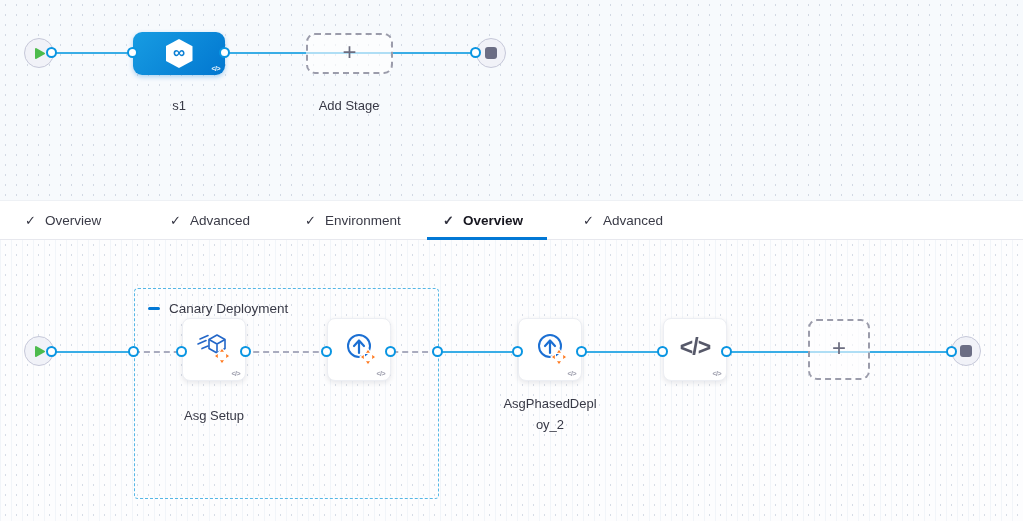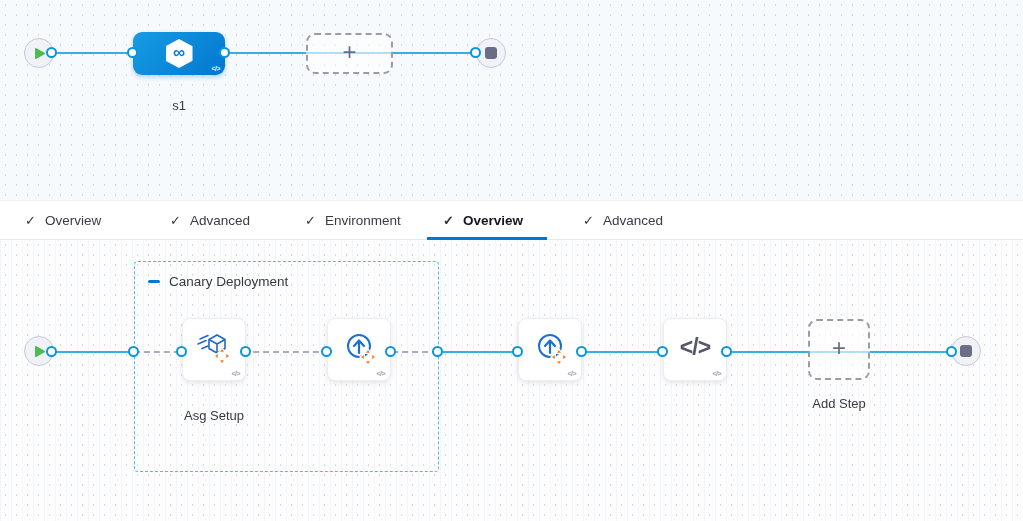--- a/index.html
+++ b/index.html
@@ -77,21 +77,21 @@
     box-sizing:border-box;display:flex;align-items:center;justify-content:center;
     color:#6b6d80;cursor:pointer;z-index:3;
   }
   .add-box .plus{font-size:24px;font-weight:300;line-height:1;margin-top:-3px;}
   .node-label{
     position:absolute;font-size:13px;color:#383946;text-align:center;line-height:1.65;z-index:2;
   }
   .break-all{word-break:break-all;}
   
   .step-group{
-    position:absolute;left:134px;top:21px;width:305px;height:211px;
+    position:absolute;left:134px;top:48px;width:305px;height:211px;
     border:1px dashed #55b7e6;border-radius:4px;box-sizing:border-box;z-index:0;
   }
   .group-header{
     position:absolute;left:13px;top:12px;display:flex;align-items:center;gap:9px;
   }
   .minus-icon{width:12px;height:3px;border-radius:2px;background:#0278d5;cursor:pointer;}
   .group-label{font-size:13.5px;color:#383946;}
   .shell-glyph{font-size:23px;font-weight:bold;color:#565869;letter-spacing:-1px;margin-top:-4px;}
 </style>
 </head>
@@ -120,20 +120,21 @@
   <div class="add-box" style="left:306px;top:33px;width:87px;height:41px;">
     <span class="plus">+</span>
   </div>
 
   <div class="port" style="left:470px;top:47px;"></div>
   <div class="endpoint" style="left:476px;top:38px;">
     <div class="stop-square"></div>
   </div>
 
   <div class="node-label" style="left:133px;top:95px;width:92px;">s1</div>
+  <div class="node-label" style="left:298px;top:95px;width:102px;">Add Stage</div>
 </div>
 
 <div class="tabbar">
   <div class="tab" style="left:25px;">
     <span class="tick">✓</span>
     <span class="tab-label">Overview</span>
   </div>
   <div class="tab" style="left:170px;">
     <span class="tick">✓</span>
     <span class="tab-label">Advanced</span>
@@ -241,14 +242,14 @@
   <div class="add-box" style="left:808px;top:79px;width:62px;height:61px;">
     <span class="plus">+</span>
   </div>
 
   <div class="port" style="left:946px;top:106px;"></div>
   <div class="endpoint" style="left:951px;top:96px;">
     <div class="stop-square"></div>
   </div>
 
   <div class="node-label" style="left:164px;top:153px;width:100px;margin-top:12px;">Asg Setup</div>
-  <div class="node-label" style="left:789px;top:153px;width:100px;">Add Step</div>
+  <div class="node-label break-all" style="left:502px;top:153px;width:96px;">AsgPhasedDeploy_2</div>
 </div>
 
 </body></html>

